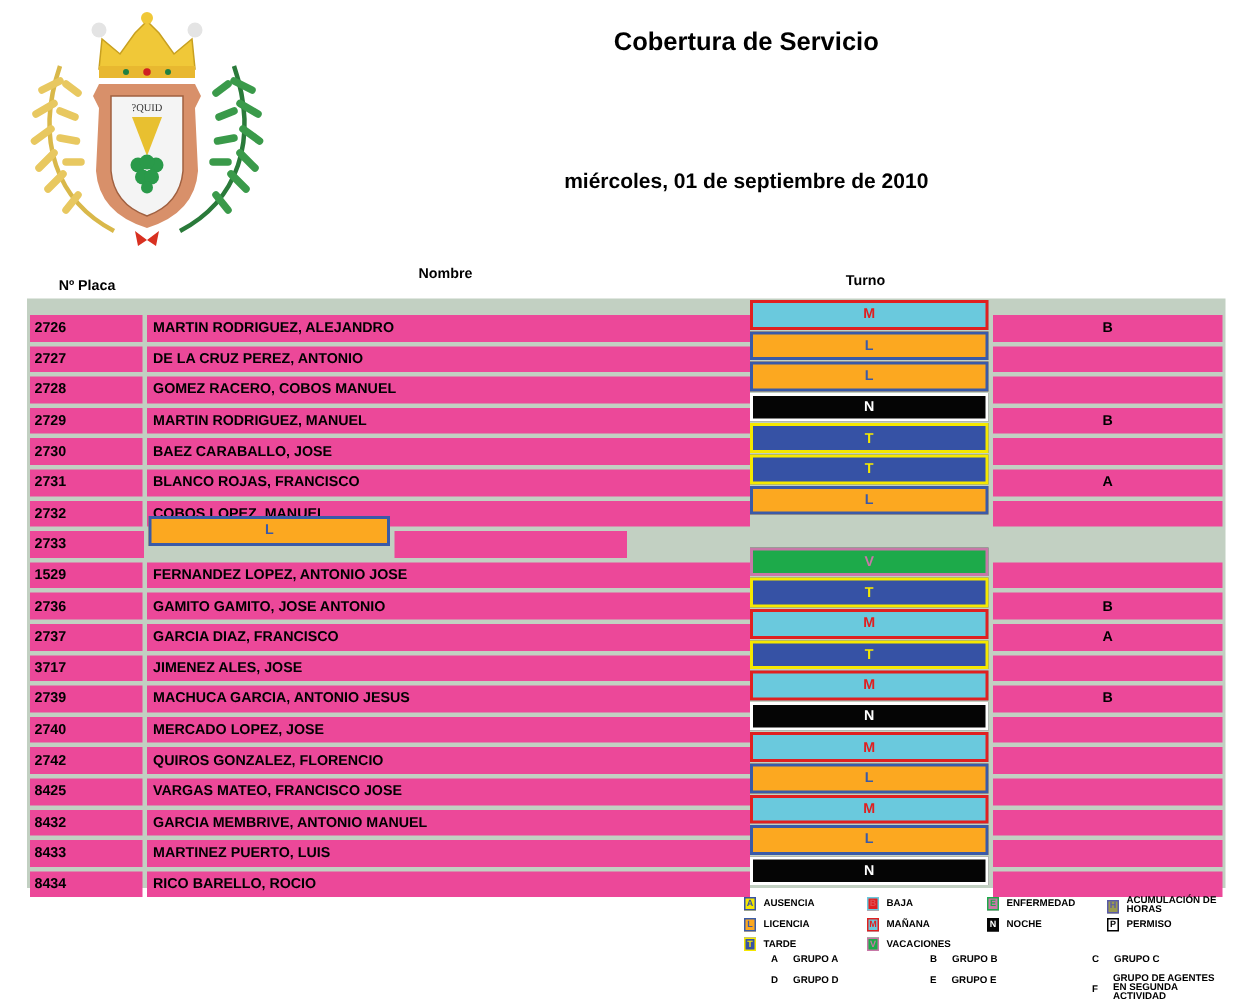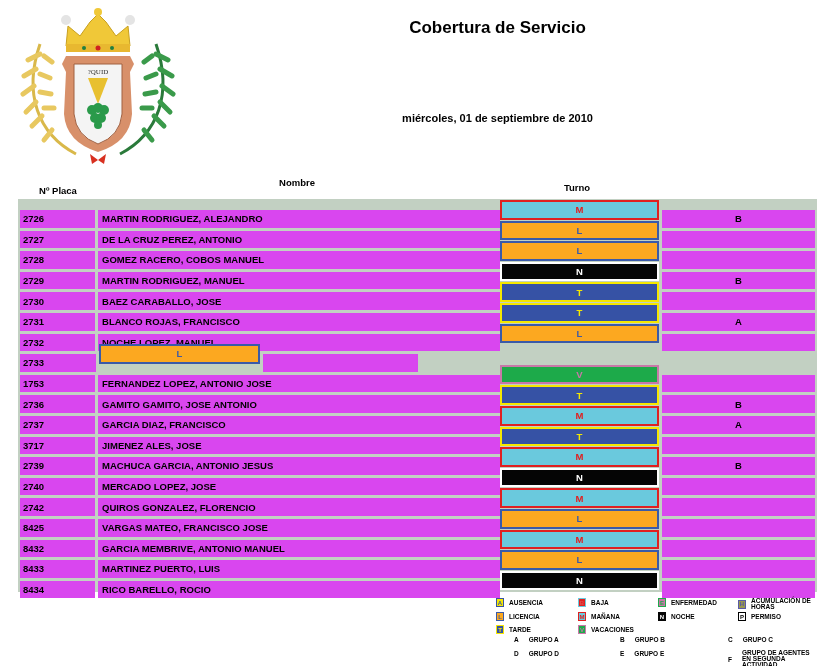--- a/index.html
+++ b/index.html
@@ -4,33 +4,33 @@
 <style>
   * { box-sizing: border-box; margin: 0; padding: 0; }
   html, body { width: 830px; height: 666px; background: #ffffff; overflow: hidden; }
   body { position: relative; font-family: "Liberation Sans", "DejaVu Sans", sans-serif; color: #000; }
 
   .crest { position: absolute; left: 18px; top: 4px; width: 160px; height: 170px; }
 
   .title { position: absolute; left: 300px; top: 18px; width: 395px; text-align: center;
            font-size: 17px; font-weight: bold; }
   .date { position: absolute; left: 300px; top: 112px; width: 395px; text-align: center;
-          font-size: 11px; font-weight: bold; }
+          font-size: 14px; font-weight: bold; }
 
   .hdr { position: absolute; top: 182px; font-size: 9.5px; font-weight: bold; text-align: center; }
   .hdr.placa { left: 18px; width: 80px; top: 185px; }
   .hdr.nombre { left: 97px; width: 400px; top: 177px; }
   .hdr.turno { left: 497px; width: 160px; }
   .hdr.grupo { left: 657px; width: 159px; margin-top: 47px; }
 
   .table { position: absolute; left: 18px; top: 199px; width: 799px; background: #c2d0c2;
            padding: 0 2px 2px 2px; }
   .row { display: flex; height: 20.6px; }
   .cell { height: 100%; display: flex; align-items: center; font-size: 9.5px; font-weight: bold; }
-  .cell .inner { background: #d946ef; width: 100%; height: calc(100% - 3px); margin-top: 19px;
+  .cell .inner { background: #ec4899; width: 100%; height: calc(100% - 3px); margin-top: 19px;
                  display: flex; align-items: center; }
   .c-placa { width: 79px; padding-right: 3px; }
   .c-placa .inner { padding-left: 3px; }
   .c-nombre { width: 407px; }
   .c-nombre .inner { padding-left: 4px; }
   .c-turno { width: 161px; padding: 1px 0 0 0; }
   .turno-box { width: 100%; height: 100%; border: 2px solid #e02020; display: flex;
                align-items: center; justify-content: center; font-size: 9.5px; font-weight: bold; }
   .c-grupo { width: 158px; padding-left: 3px; }
   .c-grupo .inner { justify-content: center; }
@@ -196,21 +196,21 @@
       </div>
       <div class="cell c-grupo">
         <div class="inner">A</div>
       </div>
     </div>
     <div class="row">
       <div class="cell c-placa">
         <div class="inner">2732</div>
       </div>
       <div class="cell c-nombre">
-        <div class="inner">NOCHE LOPEZ, MANUEL</div>
+        <div class="inner">COBOS LOPEZ, MANUEL</div>
       </div>
       <div class="cell c-turno">
         <div class="turno-box" style="background:#fca820;border-color:#3a5aa8;color:#3a5aa8">L</div>
       </div>
       <div class="cell c-grupo">
         <div class="inner"></div>
       </div>
     </div>
     <div class="row">
       <div class="cell c-placa">
@@ -218,21 +218,21 @@
       </div>
       <div class="cell c-turno">
         <div class="turno-box" style="background:#fca820;border-color:#3a5aa8;color:#3a5aa8">L</div>
       </div>
       <div class="cell c-grupo">
         <div class="inner"></div>
       </div>
     </div>
     <div class="row">
       <div class="cell c-placa">
-        <div class="inner">1753</div>
+        <div class="inner">1529</div>
       </div>
       <div class="cell c-nombre">
         <div class="inner">FERNANDEZ LOPEZ, ANTONIO JOSE</div>
       </div>
       <div class="cell c-turno">
         <div class="turno-box" style="background:#1daa4a;border-color:#c878a8;color:#c878a8">V</div>
       </div>
       <div class="cell c-grupo">
         <div class="inner"></div>
       </div>

